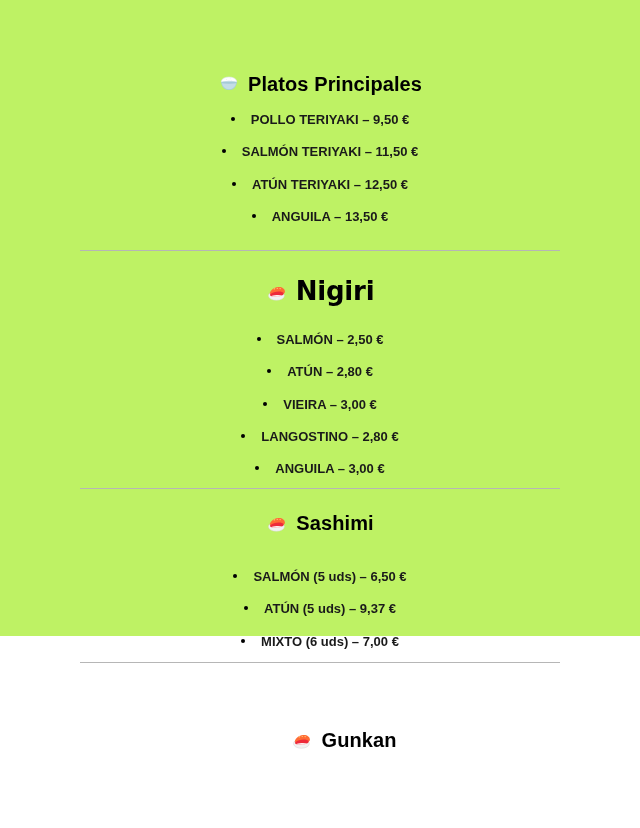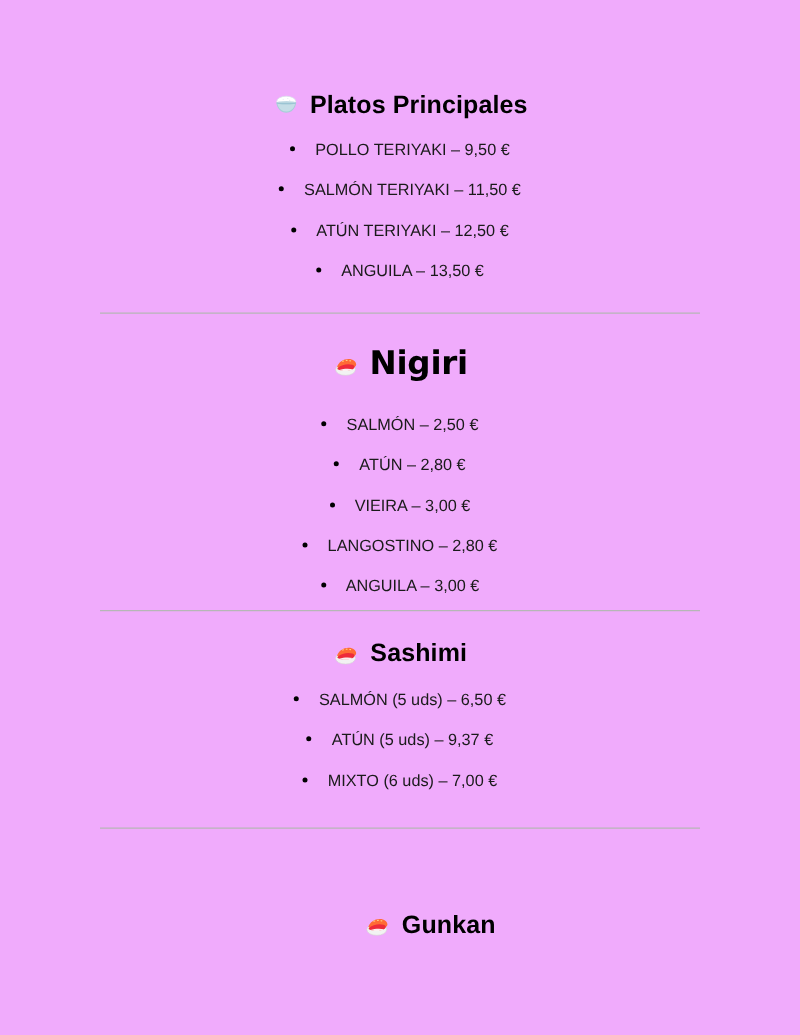--- a/index.html
+++ b/index.html
@@ -13,22 +13,22 @@
     height: 828px;
     overflow: hidden;
     font-family: "Liberation Sans", sans-serif;
     color: #000000;
     -webkit-font-smoothing: antialiased;
   }
 
   .page {
     position: relative;
     width: 640px;
-    height: 828px;
-    background: #f0abfc;
+    height: 636px;
+    background: #bef264;
     box-sizing: border-box;
   }
 
   .section {
     width: 100%;
     box-sizing: border-box;
   }
 
   
   .section-heading {
@@ -76,21 +76,21 @@
     display: inline-block;
     width: 4px;
     height: 4px;
     border-radius: 50%;
     background: #000000;
     margin-right: 16px;
     position: relative;
     top: -3px;
     flex: 0 0 4px;
   }
-  .item-text { display: inline-block; }
+  .item-text { display: inline-block; font-weight: bold; }
 
   
   .divider {
     position: absolute;
     left: 80px;
     width: 480px;
     height: 1px;
     background: #b6b6b6;
     border: 0;
     margin: 0;
@@ -105,21 +105,21 @@
 
   #div-1 { top: 250px; }
 
   #sec-nigiri       { top: 276px; }
   #sec-nigiri .item-list { margin-top: 25px; }
   #sec-nigiri .item-row  { margin-bottom: 16px; }
 
   #div-2 { top: 488px; }
 
   #sec-sashimi      { top: 511px; }
-  #sec-sashimi .item-list { margin-top: 17px; }
+  #sec-sashimi .item-list { margin-top: 34px; }
   #sec-sashimi .item-row  { margin-bottom: 16px; }
 
   #div-3 { top: 662px; }
 
   #sec-gunkan       { top: 728px; padding-left: 48px; }
 </style>
 </head>
 <body>
 
 <div class="page">

